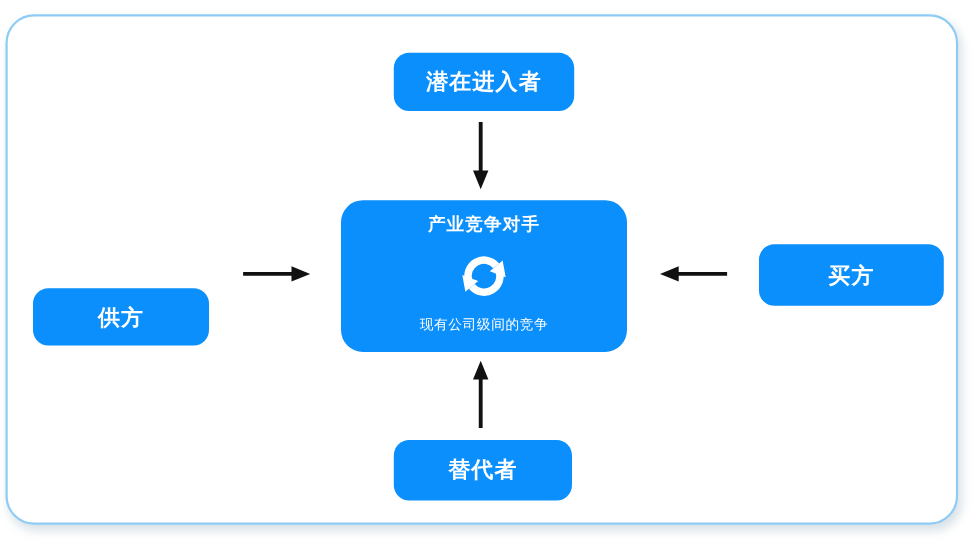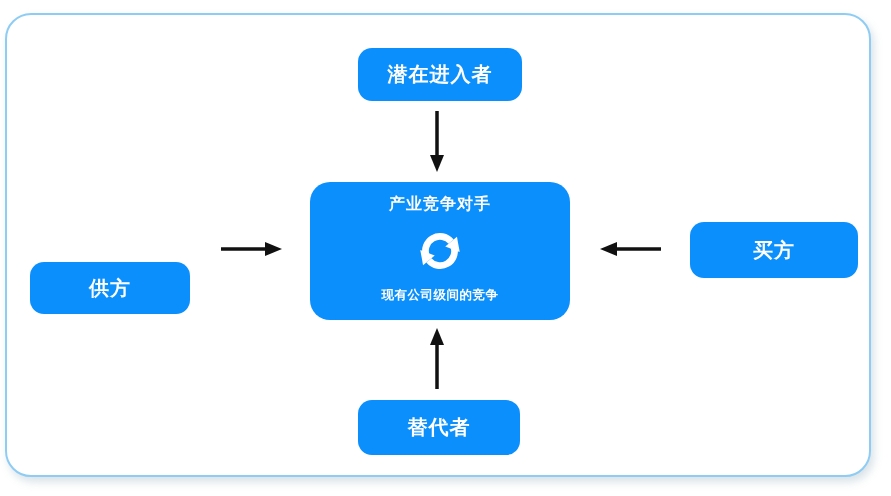--- a/index.html
+++ b/index.html
@@ -49,21 +49,21 @@
     box-sizing: border-box;
   }
   .center-title {
     font-size: 16px;
     font-weight: bold;
     letter-spacing: 1px;
     color: #ffffff;
   }
   .center-subtitle {
     font-size: 12.5px;
-    font-weight: bold;
+    font-weight: normal;
     letter-spacing: 0.5px;
     color: #ffffff;
   }
   .sync-icon { width: 54px; height: 54px; }
   .arrow { position: absolute; }
   .arrow-top    { left: 427px; top: 110px; }
   .arrow-bottom { left: 427px; top: 326px; }
   .arrow-left   { left: 220px; top: 239px; }
   .arrow-right  { left: 598px; top: 239px; }
 </style>

